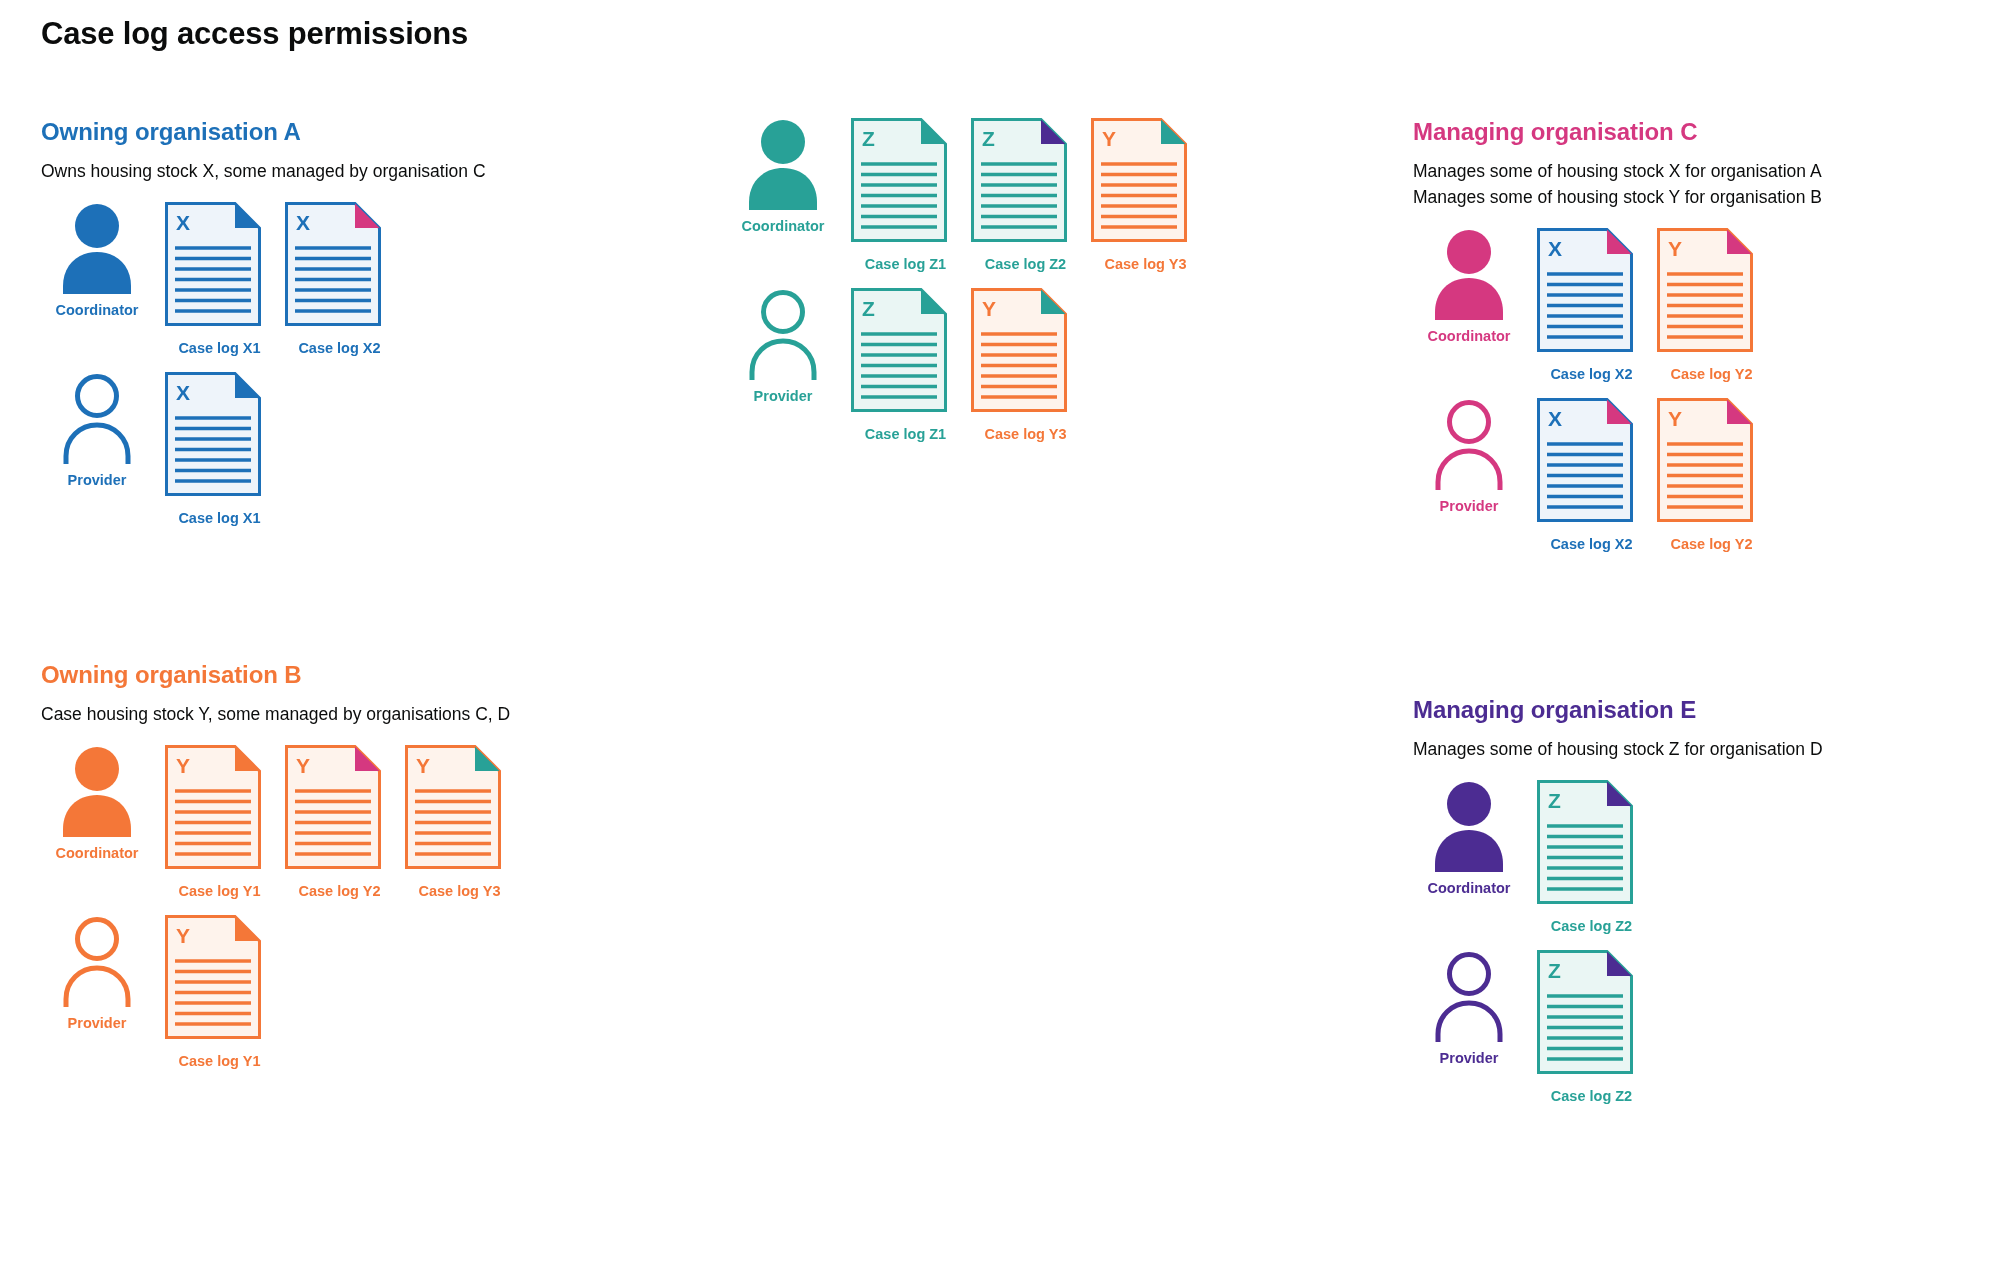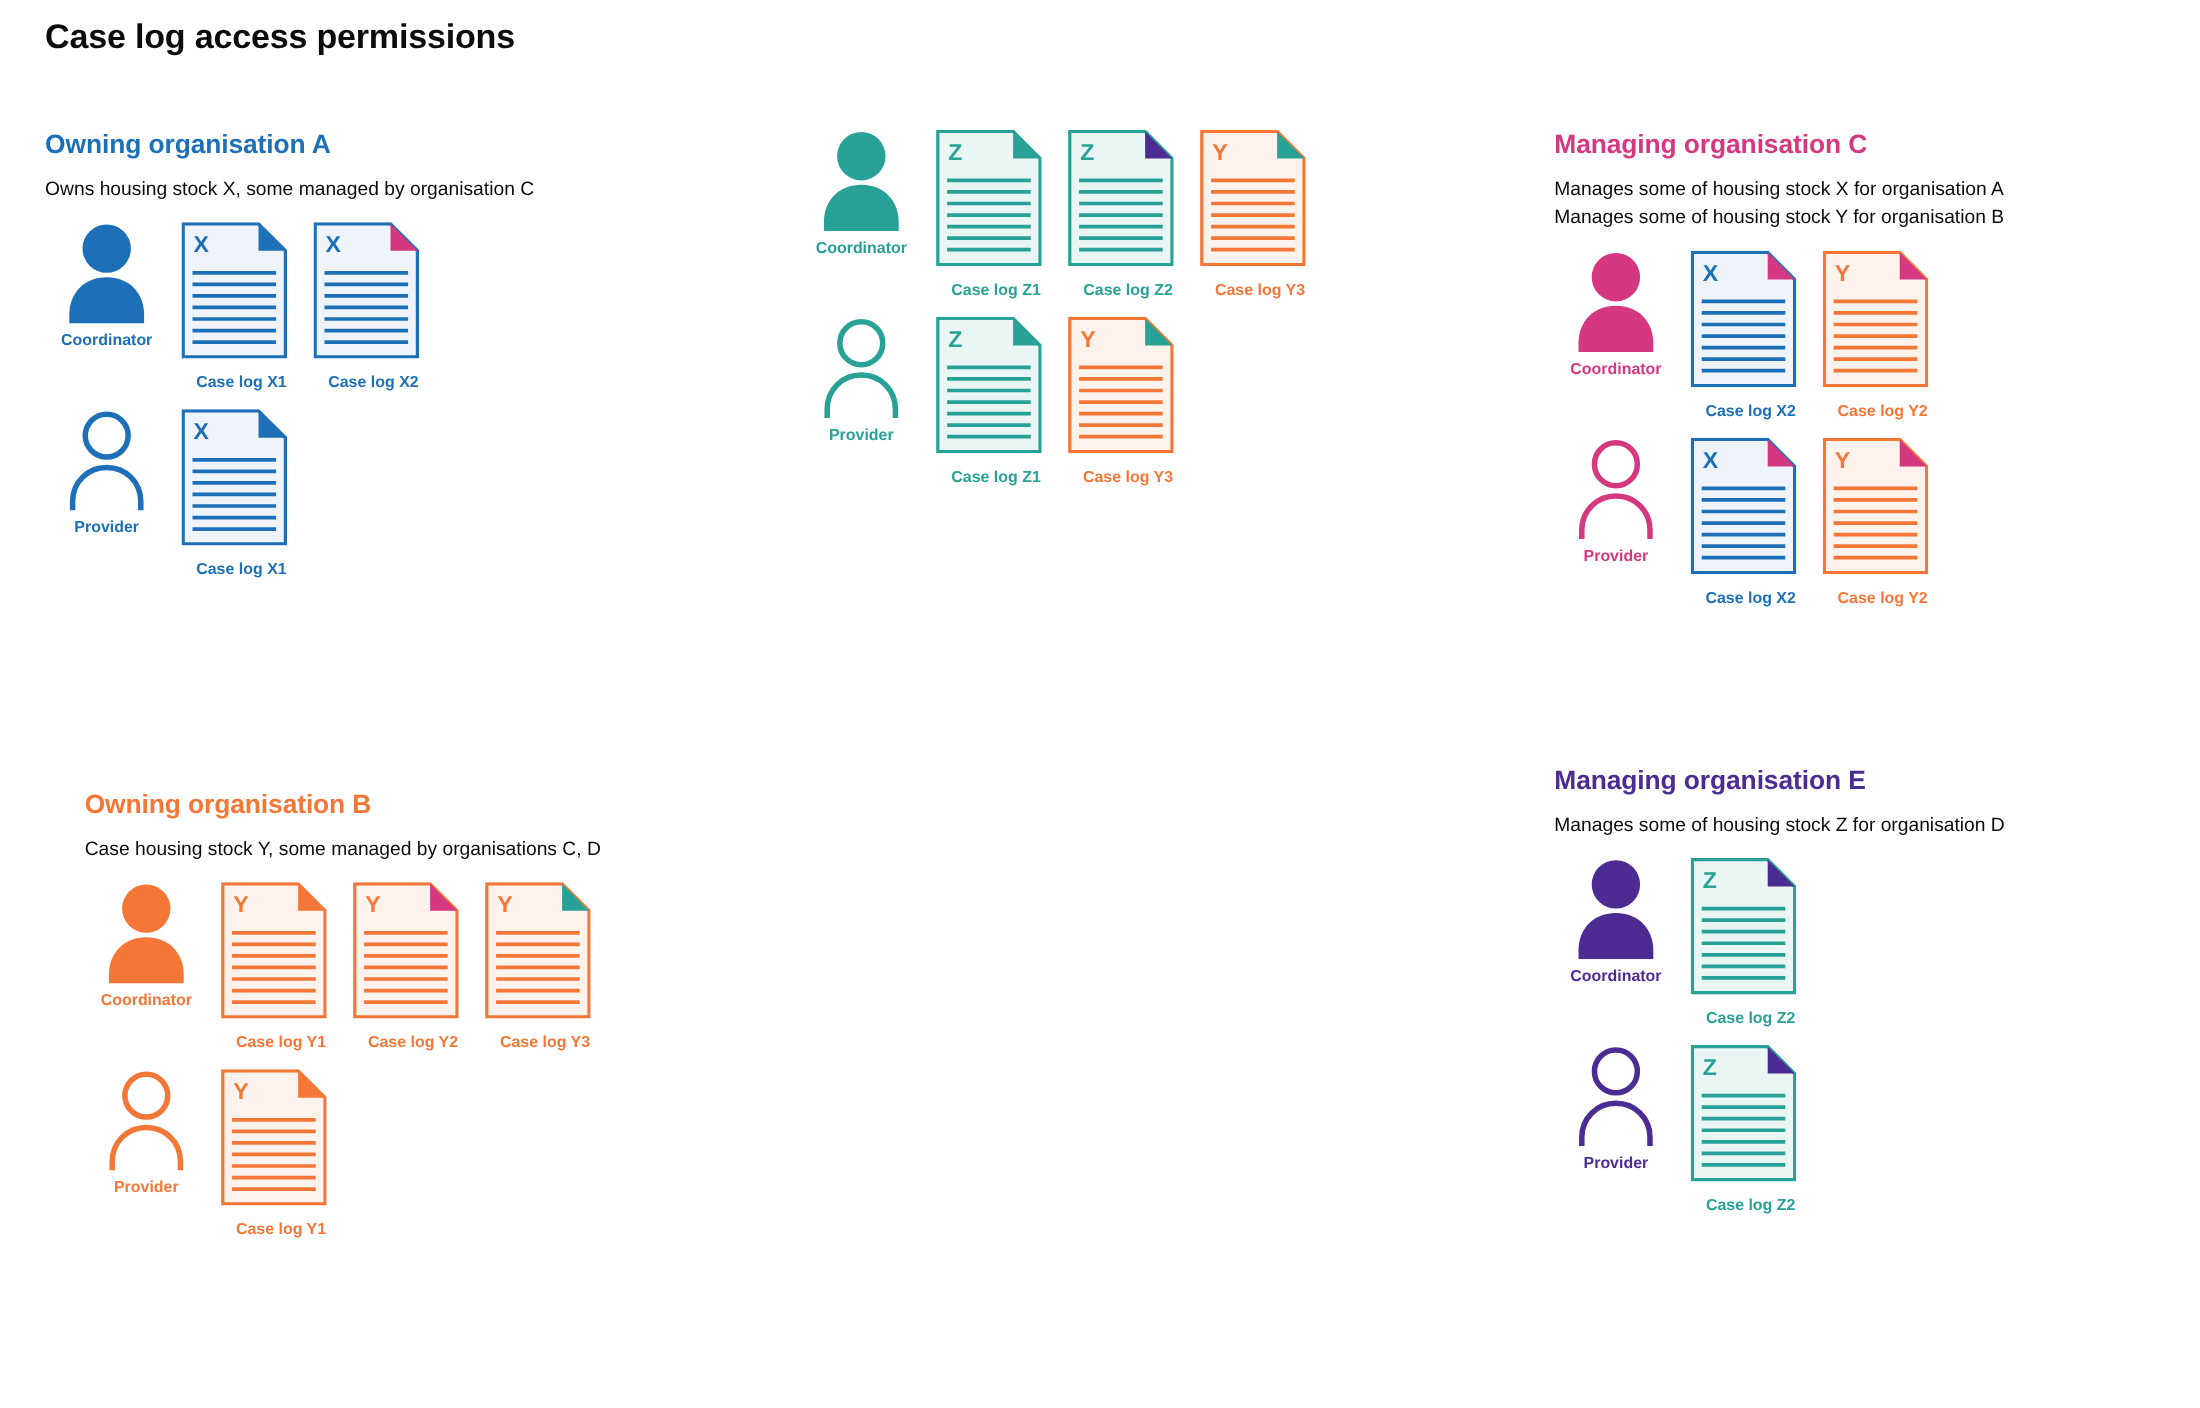--- a/index.html
+++ b/index.html
@@ -396,21 +396,21 @@
                   <line x1="10" y1="98.5" x2="86" y2="98.5" stroke="#f47738" stroke-width="3.4"></line>
                   <line x1="10" y1="109" x2="86" y2="109" stroke="#f47738" stroke-width="3.4"></line>
                 </svg>
                 <span class="doc-letter" style="color: rgb(244, 119, 56);">Y</span>
               </div>
               <div class="doc-caption" style="color: rgb(244, 119, 56);">Case log Y2</div>
             </div>
           </div>
         </div>
       </div>
-      <div class="col" style="left: 41px; top: 600px; margin-left: 36px;">
+      <div class="col" style="left: 41px; top: 543px;">
         <div class="panel-heading" style="color: rgb(244, 119, 56);">Owning organisation B</div>
         <div class="panel-desc">
           <div>Case housing stock Y, some managed by organisations C, D</div>
         </div>
         <div class="row">
           <div class="person-block">
             <span>
               <svg width="84" height="92" viewBox="0 0 84 92" class="person-svg">
                 <circle cx="42" cy="24" r="22" fill="#f47738"></circle>
                 <path d="M42 50 C 22 50 8 64 8 84 L 8 92 L 76 92 L 76 84 C 76 64 62 50 42 50 Z" fill="#f47738"></path>

